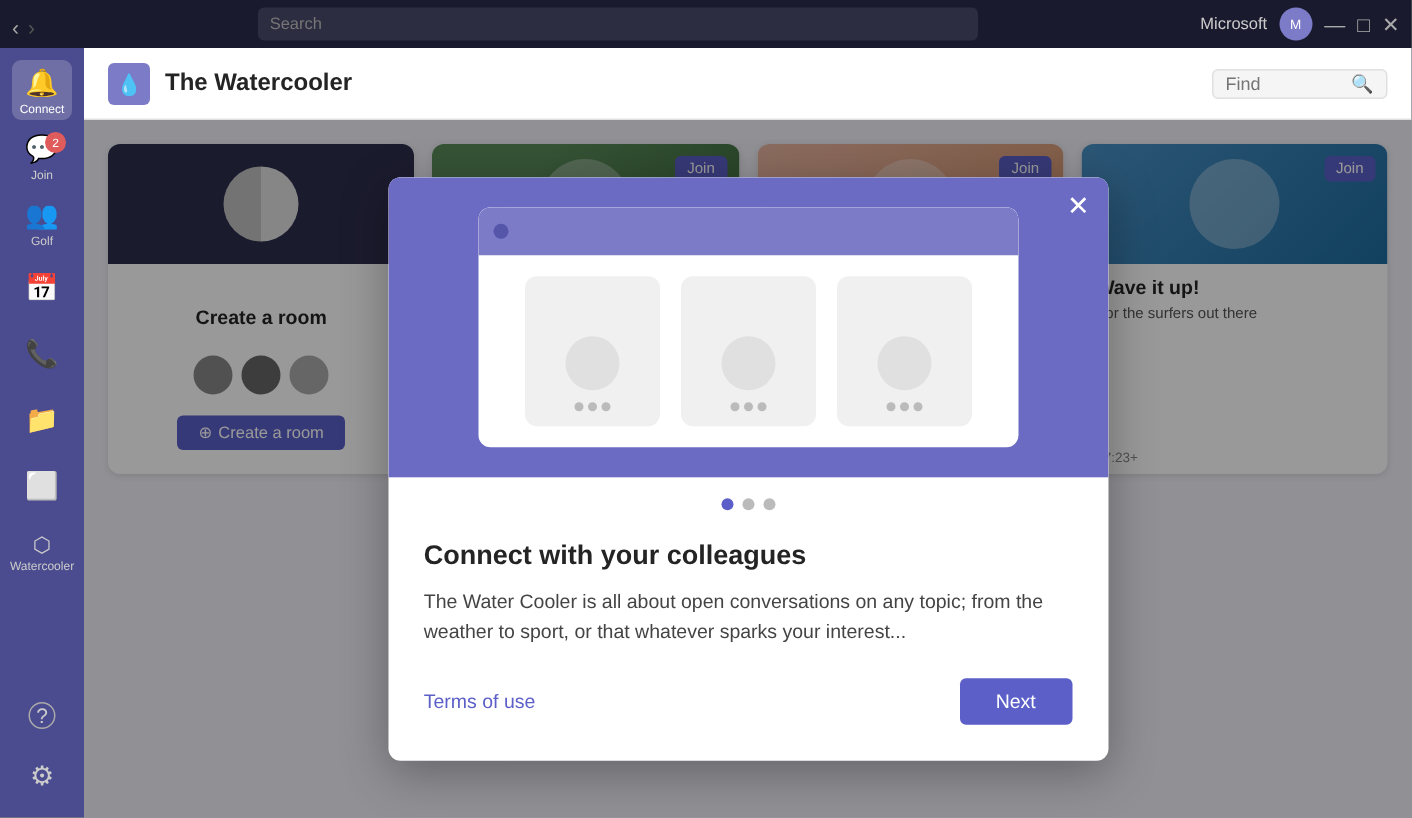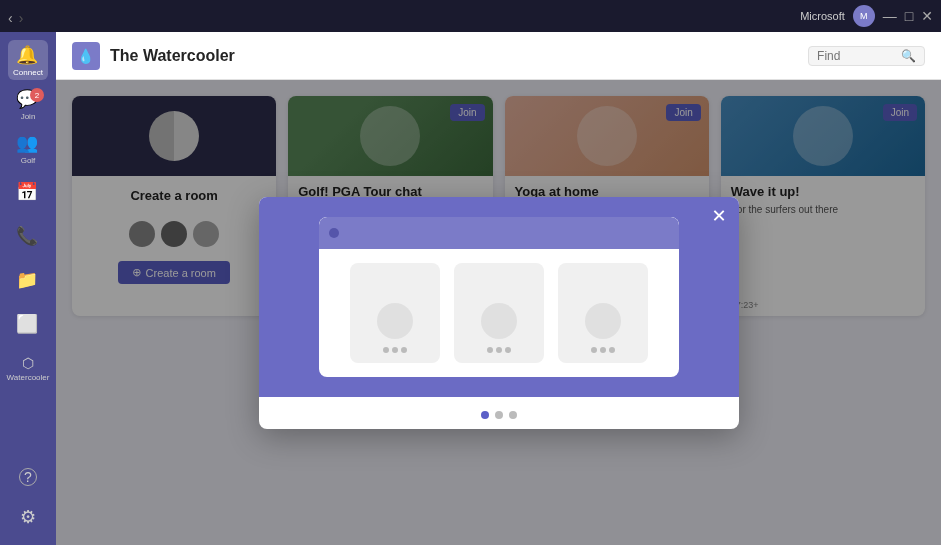--- a/index.html
+++ b/index.html
@@ -263,21 +263,21 @@
       width: 50px;
       height: 50px;
       border-radius: 50%;
       background: conic-gradient(#e0e0e0 0deg 180deg, #c0c0c0 180deg 360deg);
     }
     .card-create .card-body {
       display: flex;
       flex-direction: column;
       align-items: center;
       gap: 8px;
-      padding-top: 12px;
+      padding-top: 28px;
     }
     .create-btn {
       background: #5b5fc7;
       color: white;
       border: none;
       border-radius: 4px;
       padding: 5px 14px;
       font-size: 11px;
       cursor: pointer;
       display: flex;
@@ -417,20 +417,23 @@
 </head>
 <body>
 
 <div class="title-bar">
   <div class="title-bar-left">
     <div class="title-bar-controls">
       <div class="title-bar-btn" style="background:none;color:#aaa;font-size:14px;width:auto;">‹</div>
       <div class="title-bar-btn" style="background:none;color:#555;font-size:14px;width:auto;">›</div>
     </div>
   </div>
+  <div class="title-bar-search">
+    <input type="text" placeholder="Search" style="">
+  </div>
   <div class="title-bar-right">
     <span class="title-bar-text">Microsoft</span>
     <div class="title-bar-avatar">M</div>
     <span style="color:#aaa;font-size:14px;cursor:pointer;">—</span>
     <span style="color:#aaa;font-size:14px;cursor:pointer;">□</span>
     <span style="color:#aaa;font-size:14px;cursor:pointer;">✕</span>
   </div>
 </div>
 
 <div class="app">
@@ -595,17 +598,25 @@
             </div>
           </div>
         </div>
 
         <div class="pagination-dots">
           <div class="pagination-dot active"></div>
           <div class="pagination-dot"></div>
           <div class="pagination-dot"></div>
         </div>
 
+        <div class="modal-body">
+          <div class="modal-title">Connect with your colleagues</div>
+          <div class="modal-desc">The Water Cooler is all about open conversations on any topic; from the weather to sport, or that whatever sparks your interest...</div>
+          <div class="modal-footer">
+            <a class="terms-link">Terms of use</a>
+            <button class="next-btn">Next</button>
+          </div>
+        </div>
       </div>
 
     </div>
   </div>
 </div>
 
 </body></html>

